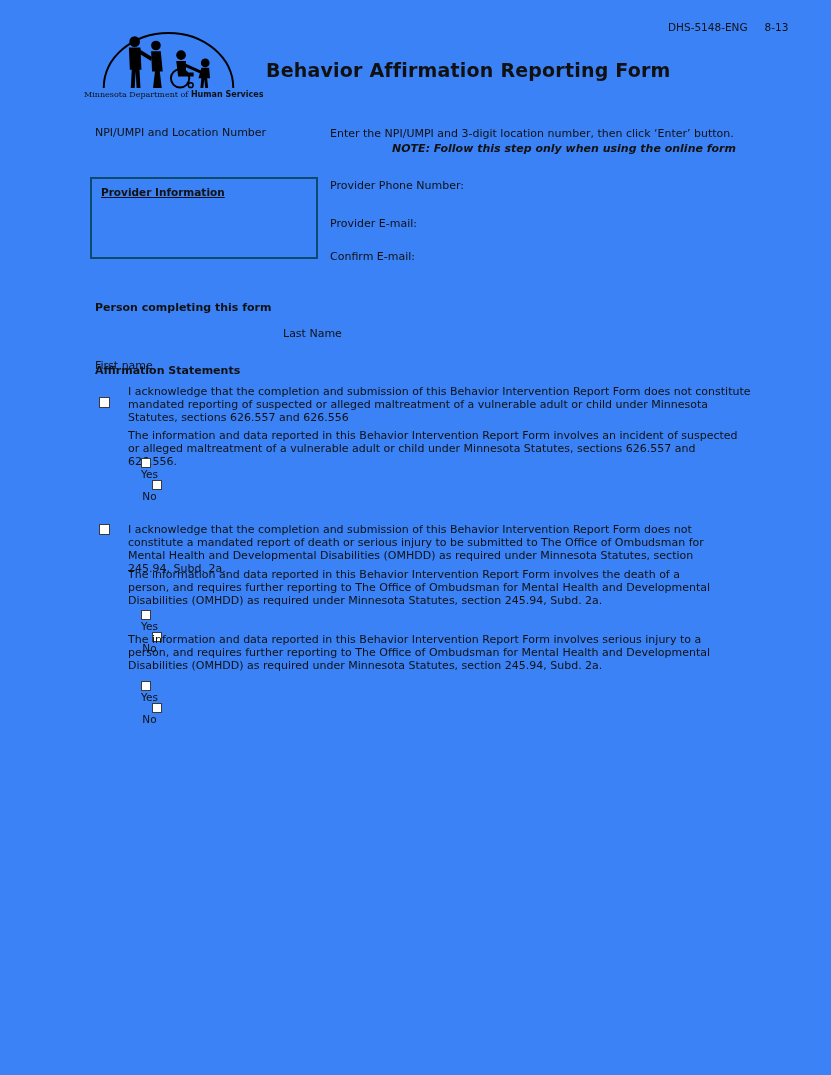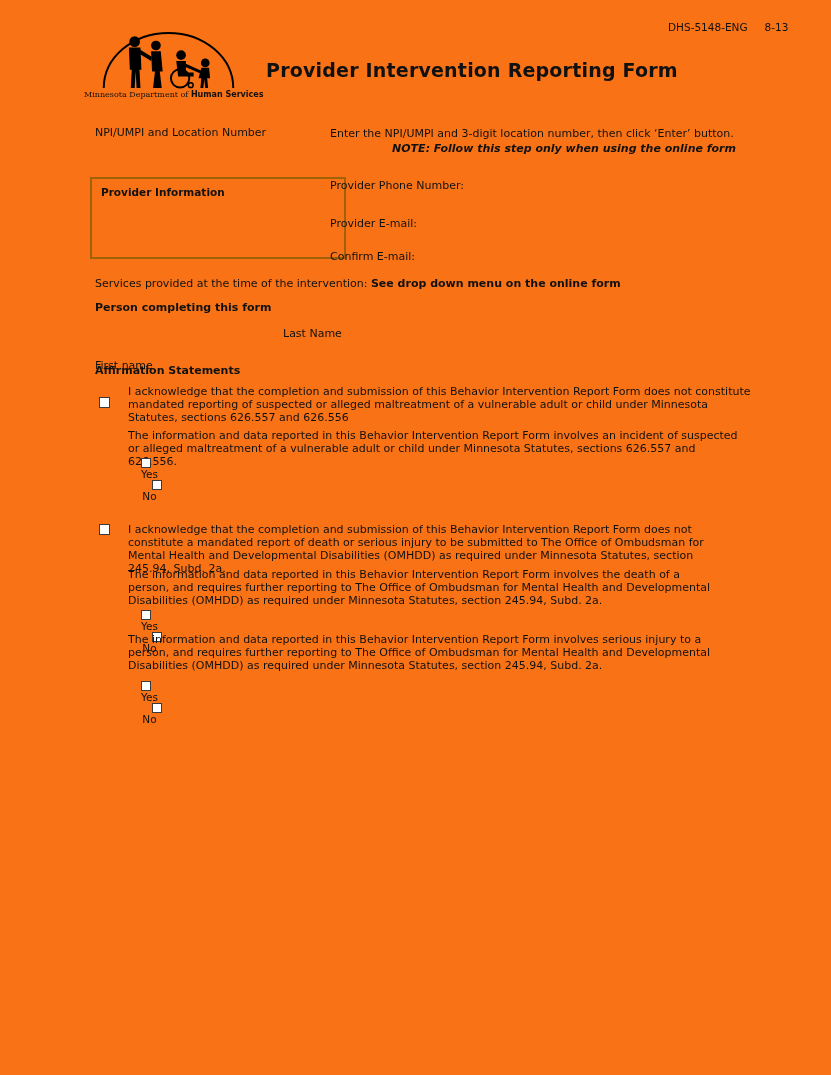--- a/index.html
+++ b/index.html
@@ -1,38 +1,38 @@
 <!DOCTYPE html>
 <html><head>
 <meta charset="utf-8">
 <style>
   html,body { margin:0; padding:0; background:#fff; }
   .page {
-    position:relative; width:831px; height:1075px; background:#f97316;
+    position:relative; width:831px; height:1075px; background:#3b82f6;
     font-family:"DejaVu Sans","Liberation Sans",sans-serif; color:#111;
     overflow:hidden;
   }
   .abs { position:absolute; }
   .t { font-size:11px; line-height:13px; }
   .b { font-weight:bold; }
 
   .doc-code { top:21px; left:668px; font-size:10.5px; display:flex; gap:17px; white-space:nowrap; }
 
   .logo-svg { top:31px; left:100px; }
   .logo-caption { top:90px; left:84px; width:164px; text-align:right; font-size:8px; white-space:nowrap; }
   .logo-caption .serif { font-family:"DejaVu Serif","Liberation Serif",serif; }
   .logo-caption .bsans { font-weight:bold; }
 
   .title { top:59px; left:266px; font-size:19px; font-weight:bold; letter-spacing:0.2px; white-space:nowrap; }
 
   .npi-label { top:126px; left:95px; }
   .instr { top:127px; left:330px; width:406px; }
   .instr-note { font-weight:bold; font-style:italic; text-align:right; margin-top:2px; }
 
-  .provider-box { top:177px; left:90px; width:256px; height:82px; border:2px solid #a16207; box-sizing:border-box; }
+  .provider-box { top:177px; left:90px; width:228px; height:82px; border:2px solid #0c4a6e; box-sizing:border-box;text-decoration:underline; }
   .provider-box-label { padding:7px 0 0 9px; font-weight:bold; font-size:10.5px; }
   .pp-phone { top:179px; left:330px; }
   .pp-email { top:217px; left:330px; }
   .pp-confirm { top:250px; left:330px; }
 
   .services { top:277px; left:95px; white-space:nowrap; }
   .person-heading { top:301px; left:95px; }
   .first-name { top:315px; left:95px;margin-top:44px; }
   .last-name { top:315px; left:283px;margin-top:12px; }
 
@@ -84,39 +84,35 @@
     <circle cx="93" cy="56" r="2.5" fill="none" stroke="#000" stroke-width="1.5"></circle>
     <path d="M88,34 L104,41 L103,44 L87,37 Z" fill="#000"></path>
     <circle cx="108" cy="33" r="4.5" fill="#000"></circle>
     <path d="M104,38 h8 l1,11 h-3 l1,10 h-3 l-1,-9 l-1,9 h-3 l1,-10 h-3 z" fill="#000"></path>
   </svg>
   <div class="abs logo-caption">
     <span class="serif">Minnesota Department of</span>
     <span class="bsans">Human Services</span>
   </div>
 
-  <div class="abs title">Provider Intervention Reporting Form</div>
+  <div class="abs title">Behavior Affirmation Reporting Form</div>
 
   <div class="abs t npi-label">NPI/UMPI and Location Number</div>
   <div class="abs t instr">
     <div>Enter the NPI/UMPI and 3-digit location number, then click ‘Enter’ button.</div>
     <div class="instr-note">NOTE:  Follow this step only when using the online form</div>
   </div>
 
   <div class="abs provider-box">
     <div class="provider-box-label">Provider Information</div>
   </div>
   <div class="abs t pp-phone">Provider Phone Number:</div>
   <div class="abs t pp-email">Provider E-mail:</div>
   <div class="abs t pp-confirm">Confirm E-mail:</div>
 
-  <div class="abs t services">
-    <span>Services provided at the time of the intervention:</span>
-    <span class="b">See drop down menu on the online form</span>
-  </div>
 
   <div class="abs t b person-heading">Person completing this form</div>
   <div class="abs t first-name">First name</div>
   <div class="abs t last-name">Last Name</div>
 
   <div class="abs t b affirm-heading">Affirmation Statements</div>
 
   <span class="abs cb affirm-cb1"></span>
   <div class="abs t affirm1-text">I acknowledge that the completion and submission of this Behavior Intervention Report Form does not constitute mandated reporting of suspected or alleged maltreatment of a vulnerable adult or child under Minnesota Statutes, sections 626.557 and 626.556</div>
 

